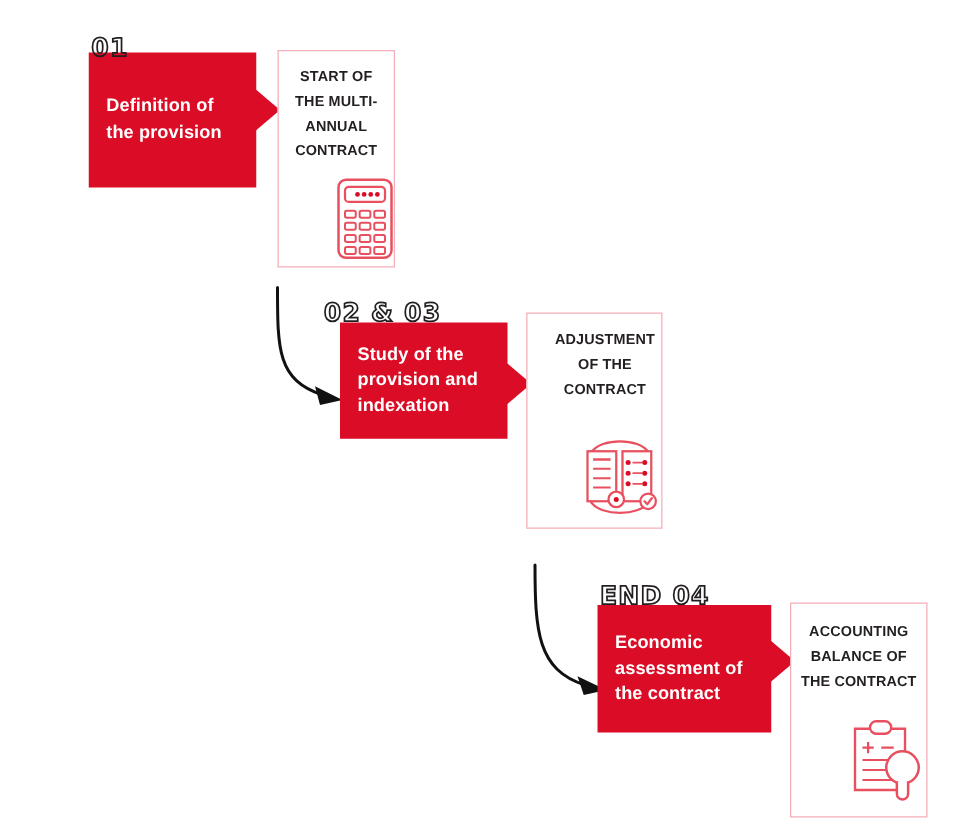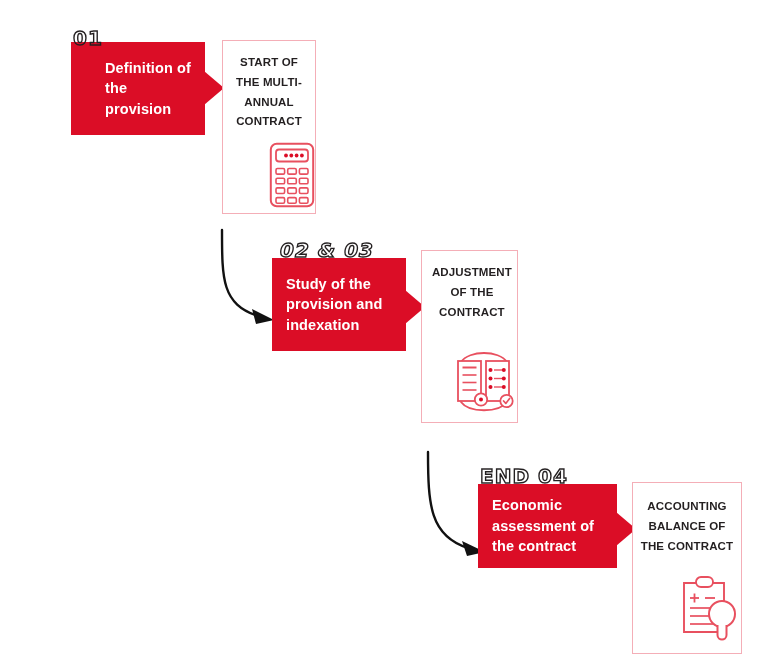--- a/index.html
+++ b/index.html
@@ -87,21 +87,21 @@
   .connector {
     position: absolute;
     overflow: visible;
   }
 </style>
 </head>
 <body>
 
 <div id="canvas">
 
-  <div class="step-block" style="left:71px; top:42px; width:134px; height:93px;padding-left:20px;">
+  <div class="step-block" style="left:71px; top:42px; width:134px; height:108px;">
     <div class="step-text">Definition of the provision</div>
   </div>
   <div class="step-nose" style="left:204px; top:71px;"></div>
   <div class="step-number" style="left:73px; top:28px;">01</div>
 
   <div class="card" style="left:222px; top:40px; width:94px; height:174px;">
     <div class="card-title" style="margin-top:12px;">START OF THE MULTI-ANNUAL CONTRACT</div>
     <div class="card-icon">
       <svg width="46" height="66" viewBox="0 0 46 66" fill="none" xmlns="http://www.w3.org/2000/svg">
         <rect x="1.8" y="1.8" width="42.4" height="62.4" rx="6" stroke="#E8505F" stroke-width="2"></rect>
@@ -128,23 +128,23 @@
 
   <svg class="connector" style="left:206px; top:228px;" width="75" height="110" viewBox="0 0 75 110">
     <path d="M16 2 C16 52, 16 76, 52 88" stroke="#111111" stroke-width="2.4" fill="none" stroke-linecap="round"></path>
     <path d="M68 92 L46 81 L50 96 Z" fill="#111111"></path>
   </svg>
 
   <div class="step-block" style="left:272px; top:258px; width:134px; height:93px;">
     <div class="step-text">Study of the provision and indexation</div>
   </div>
   <div class="step-nose" style="left:405px; top:290px;"></div>
-  <div class="step-number" style="left:280px; top:240px;font-style:italic;">02  &amp;  03</div>
-
-  <div class="card" style="left:421px; top:250px; width:97px; height:173px;padding-left:28px;">
+  <div class="step-number" style="left:259px; top:240px;">02  &amp;  03</div>
+
+  <div class="card" style="left:421px; top:250px; width:109px; height:173px;padding-left:28px;">
     <div class="card-title" style="margin-top:12px;">ADJUSTMENT OF THE CONTRACT</div>
     <div class="card-icon" style="margin-top:22px;">
       <svg width="66" height="70" viewBox="0 0 66 70" fill="none" xmlns="http://www.w3.org/2000/svg">
         <path d="M10 18 C18 6, 48 6, 56 18" stroke="#E8505F" stroke-width="1.8" fill="none" stroke-linecap="round"></path>
         <path d="M10 58 C18 69, 48 69, 56 58" stroke="#E8505F" stroke-width="1.8" fill="none" stroke-linecap="round"></path>
         <rect x="7" y="17" width="23" height="40" stroke="#E8505F" stroke-width="1.8" fill="#ffffff"></rect>
         <line x1="11.5" y1="23.5" x2="25.5" y2="23.5" stroke="#E8505F" stroke-width="2"></line>
         <line x1="11.5" y1="31" x2="25.5" y2="31" stroke="#E8505F" stroke-width="1.6"></line>
         <line x1="11.5" y1="38.5" x2="25.5" y2="38.5" stroke="#E8505F" stroke-width="1.6"></line>
         <line x1="11.5" y1="46" x2="25.5" y2="46" stroke="#E8505F" stroke-width="1.6"></line>
@@ -164,21 +164,21 @@
         <path d="M52.6 57 L54.8 59.4 L58.6 54.4" stroke="#E8505F" stroke-width="1.7" fill="none" stroke-linecap="round" stroke-linejoin="round"></path>
       </svg>
     </div>
   </div>
 
   <svg class="connector" style="left:412px; top:450px;" width="85" height="110" viewBox="0 0 85 110">
     <path d="M16 2 C16 55, 18 86, 56 98" stroke="#111111" stroke-width="2.4" fill="none" stroke-linecap="round"></path>
     <path d="M73 102 L50 91 L55 106 Z" fill="#111111"></path>
   </svg>
 
-  <div class="step-block" style="left:478px; top:484px; width:139px; height:84px;">
+  <div class="step-block" style="left:478px; top:484px; width:139px; height:102px;">
     <div class="step-text">Economic assessment of the contract</div>
   </div>
   <div class="step-nose" style="left:616px; top:512px;"></div>
   <div class="step-number" style="left:480px; top:466px;">END 04</div>
 
   <div class="card" style="left:632px; top:482px; width:110px; height:172px;">
     <div class="card-title" style="margin-top:14px;">ACCOUNTING BALANCE OF THE CONTRACT</div>
     <div class="card-icon" style="margin-top:18px;">
       <svg width="62" height="68" viewBox="0 0 62 68" fill="none" xmlns="http://www.w3.org/2000/svg">
         <path d="M5 9 H45 V58 H5 Z" stroke="#E8505F" stroke-width="1.9" fill="#ffffff"></path>

